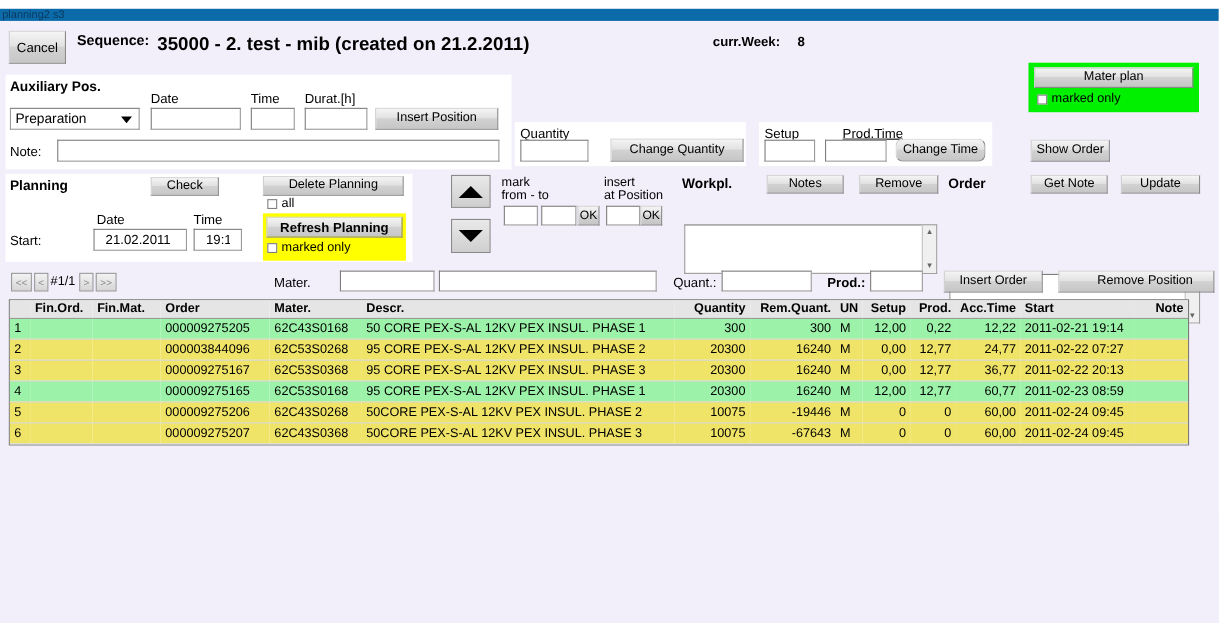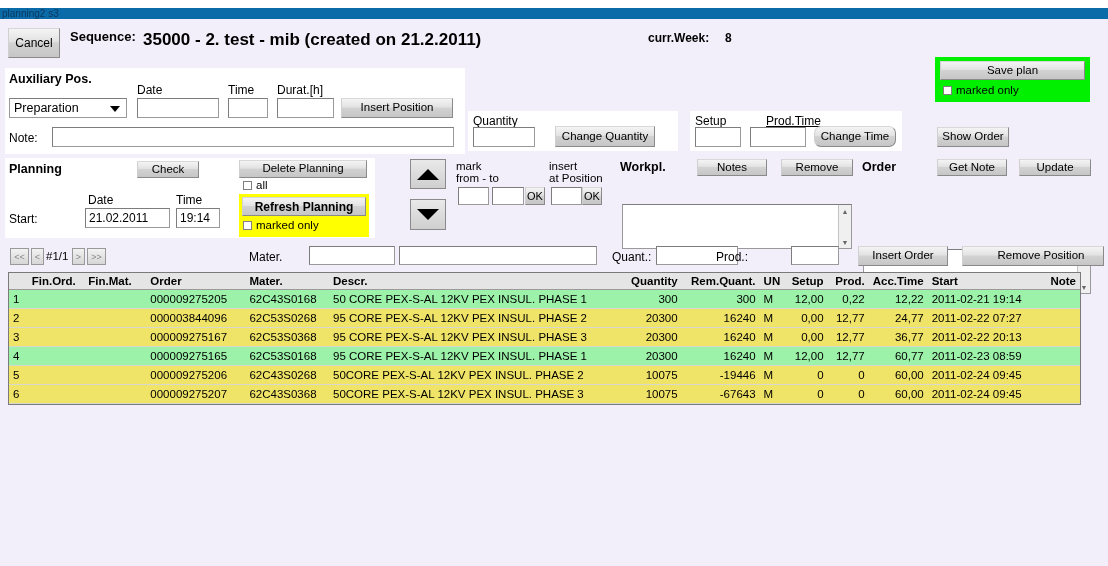--- a/index.html
+++ b/index.html
@@ -46,21 +46,21 @@
     line-height: 1;
     display: flex; align-items: center; justify-content: center;
   }
   .txt {
     background: #ffffff;
     border: 1px solid #9a9a9a;
     border-top-color: #7d7d7d;
     border-left-color: #7d7d7d;
     font-family: "Liberation Sans", sans-serif;
     font-size: 12px;
-    padding: 0 3px;
+    padding: 0 10px;
     color: #000;
     line-height: 1;
   }
   .lbl {
     font-size: 12px; color: #000;
     white-space: nowrap;
     line-height: 1;
   }
   .lbl.b { font-weight: bold; }
   .panel {
@@ -181,21 +181,21 @@
   <div class="btn abs" style="left:8px; top:20px; width:52px; height:30px; font-size:12px;">Cancel</div>
 
   <div class="lbl b abs" style="left:70px; top:22px; font-size:13px;">Sequence:</div>
 
   <div class="lbl b abs" style="left:143px; top:23px; font-size:17px;">35000 - 2. test - mib (created on 21.2.2011)</div>
 
   <div class="lbl b abs" style="left:648px; top:24px;">curr.Week:</div>
   <div class="lbl b abs" style="left:725px; top:24px;">8</div>
 
   <div class="abs hl-green" style="left:935px; top:49px; width:155px; height:45px;">
-    <div class="btn" style="position:absolute; left:5px; top:4px; width:145px; height:19px;">Save plan</div>
+    <div class="btn" style="position:absolute; left:5px; top:4px; width:145px; height:19px;">Mater plan</div>
     <div style="position:absolute; left:8px; top:28px; display:flex; align-items:center; gap:4px;">
       <span class="cbox"></span>
       <span class="lbl" style="font-size:11.5px;">marked only</span>
     </div>
   </div>
 
   <div class="panel abs" style="left:5px; top:60px; width:460px; height:86px;"></div>
 
   <div class="lbl b abs" style="left:9px; top:65px; font-size:12.5px;">Auxiliary Pos.</div>
 
@@ -213,21 +213,21 @@
   <input class="txt abs" style="left: 277px; top: 90px; width: 57px; height: 20px;" value="">
 
   <div class="btn abs" style="left:341px; top:90px; width:112px; height:20px;">Insert Position</div>
 
   <div class="lbl abs" style="left:9px; top:124px;">Note:</div>
   <input class="txt abs" style="left: 52px; top: 119px; width: 402px; height: 20px;" value="">
 
   <div class="panel abs" style="left:468px; top:103px; width:210px; height:40px;"></div>
   <div class="lbl abs" style="left:473px; top:107px;">Quantity</div>
   <input class="txt abs" style="left: 473px; top: 119px; width: 62px; height: 20px;" value="">
-  <div class="btn abs" style="left:555px; top:118px; width:100px; height:21px;">Change Quantity</div>
+  <div class="btn abs" style="left:555px; top:118px; width:121px; height:21px;">Change Quantity</div>
 
   <div class="panel abs" style="left:690px; top:103px; width:212px; height:40px;"></div>
   <div class="lbl abs" style="left:695px; top:107px;">Setup</div>
   <div class="lbl abs" style="left:766px; top:107px;text-decoration:underline;">Prod.Time</div>
   <input class="txt abs" style="left: 695px; top: 119px; width: 46px; height: 20px;" value="">
   <input class="txt abs" style="left: 750px; top: 119px; width: 56px; height: 20px;" value="">
   <div class="btn abs" style="left:814px; top:118px; width:82px; height:21px;border-radius:7px;">Change Time</div>
 
   <div class="btn abs" style="left:937px; top:119px; width:72px; height:20px;">Show Order</div>
 
@@ -309,21 +309,21 @@
     <span>10</span>
     <span class="caret"></span>
   </div>
 
   <div class="lbl abs" style="left:249px; top:243px;">Mater.</div>
   <input class="txt abs" style="left: 309px; top: 238px; width: 86px; height: 19px;" value="">
   <input class="txt abs" style="left: 399px; top: 238px; width: 198px; height: 19px;" value="">
 
   <div class="lbl abs" style="left:612px; top:243px;">Quant.:</div>
   <input class="txt abs" style="left: 656px; top: 238px; width: 82px; height: 19px;" value="">
-  <div class="lbl abs" style="left:716px; top:243px;">Prod.:</div>
+  <div class="lbl abs" style="left:752px; top:243px;font-weight:bold;">Prod.:</div>
   <input class="txt abs" style="left: 791px; top: 238px; width: 48px; height: 19px;" value="">
 
   <div class="btn abs" style="left:858px; top:238px; width:90px; height:20px;">Insert Order</div>
   <div class="btn abs" style="left:962px; top:238px; width:142px; height:20px;padding-left:16px;">Remove Position</div>
 
   <div id="grid">
     <table>
       <thead>
         <tr id="hdr-row">
             <th class="ta-l" style="width: 22px;"></th>

